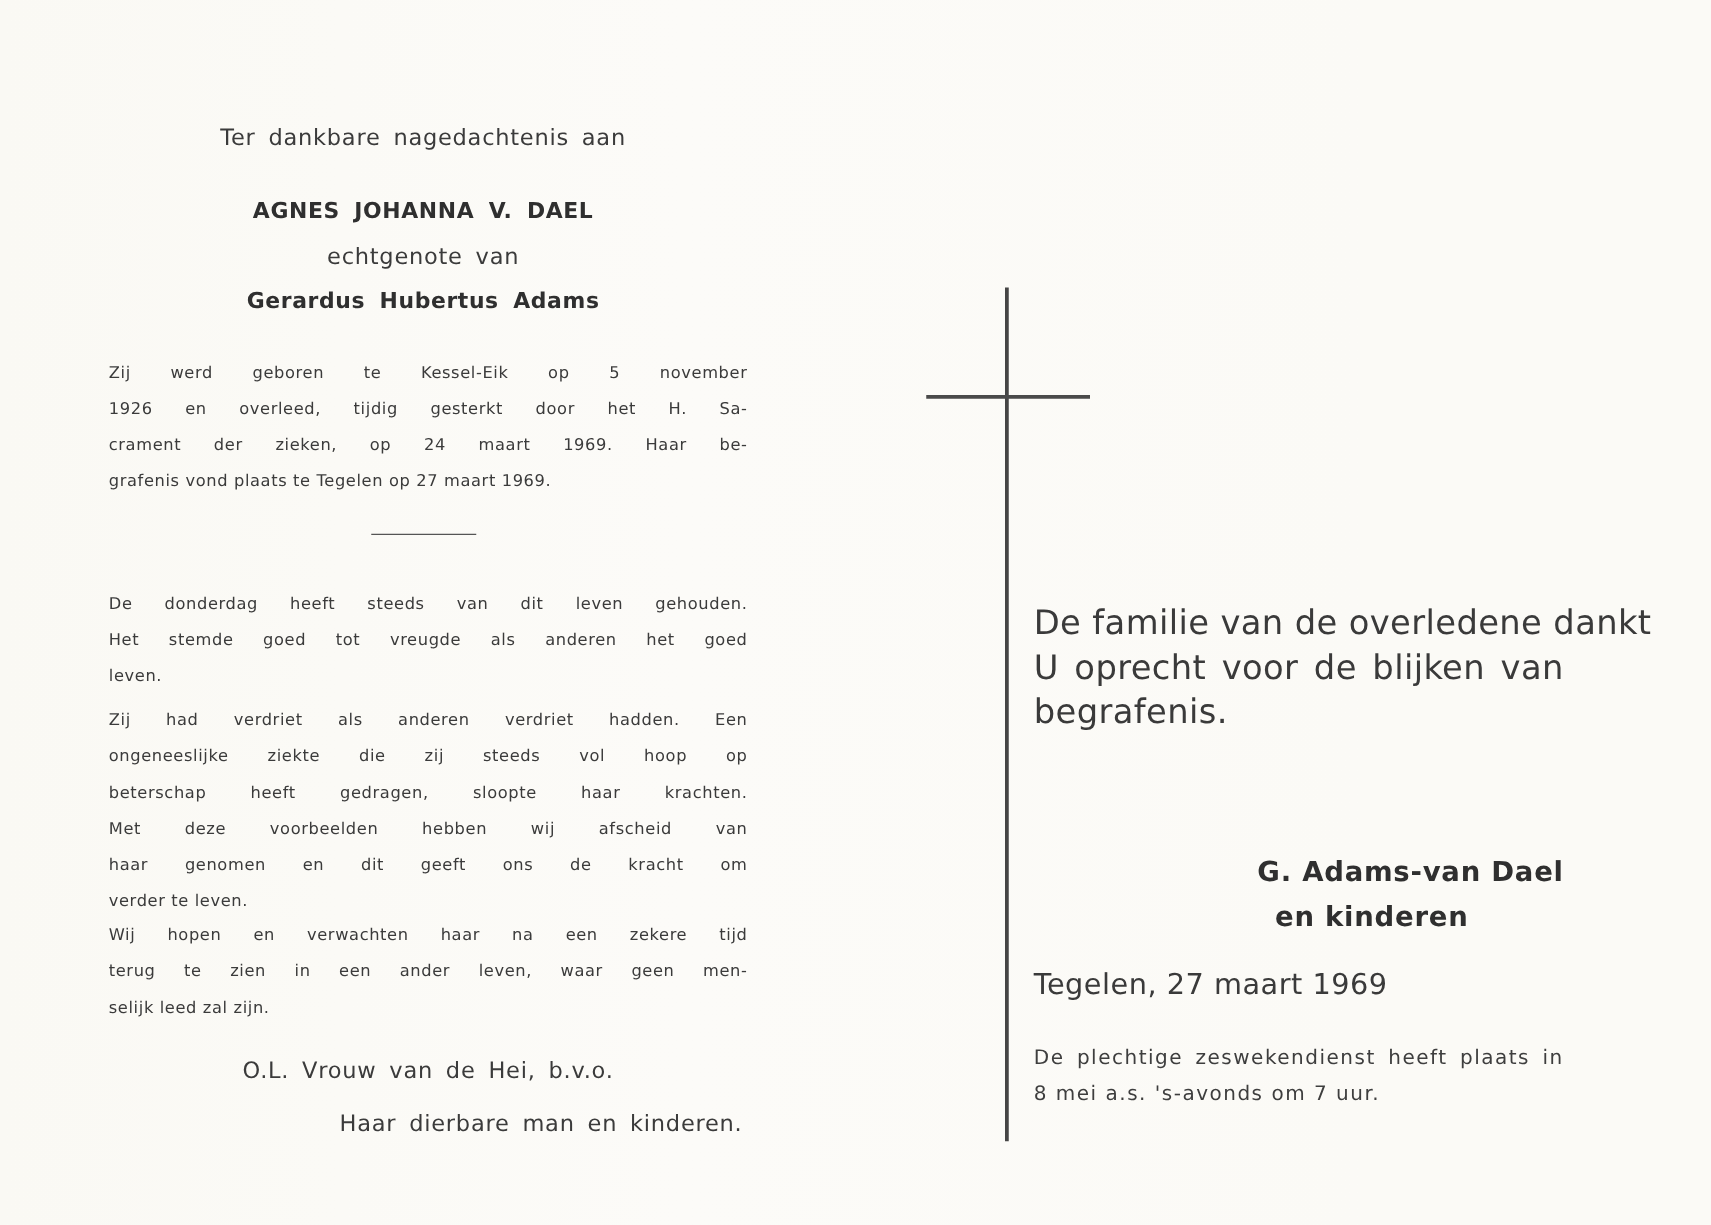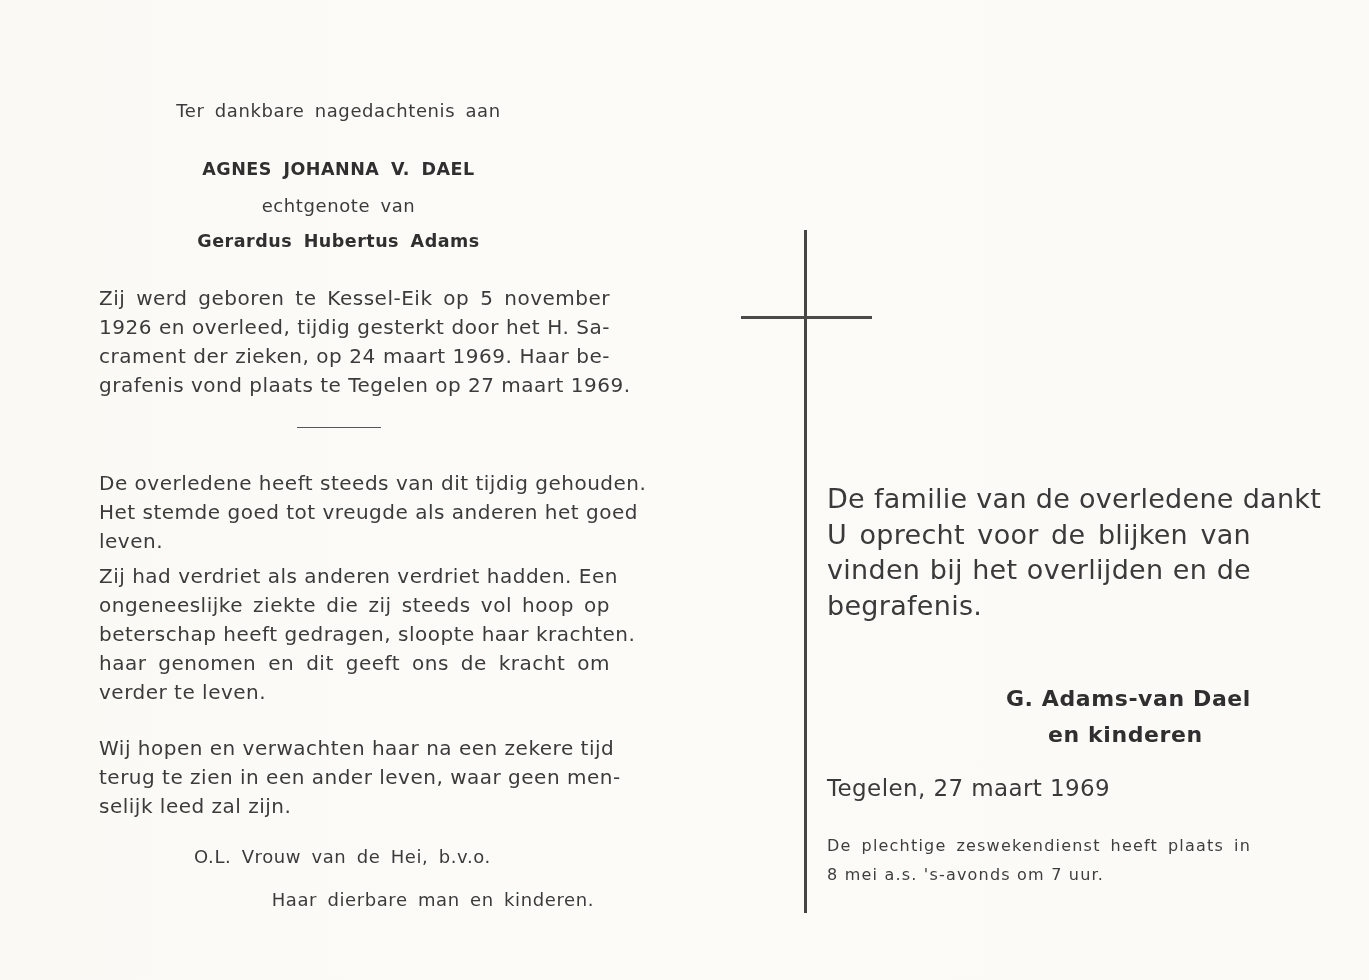--- a/index.html
+++ b/index.html
@@ -42,23 +42,23 @@
     }
     .t-bold {
       font-weight: bold;
       font-size: 17.5px;
       letter-spacing: 0.5px;
       word-spacing: 5px;
       color: #2f2f2f;
     }
     .para {
       position: absolute;
-      left: 16px;
+      left: 4px;
       width: 511px;
-      font-size: 20px;
+      font-size: 13px;
       letter-spacing: 0.5px;
       color: #3b3b3b;
     }
     .para .ln {
       display: block;
       height: 29px;
       line-height: 29px;
       white-space: nowrap;
       text-align: justify;
       text-align-last: justify;
@@ -163,29 +163,30 @@
     <div class="para" style="top:284px;">
       <span class="ln">Zij werd geboren te Kessel-Eik op 5 november</span>
       <span class="ln">1926 en overleed, tijdig gesterkt door het H. Sa-</span>
       <span class="ln">crament der zieken, op 24 maart 1969. Haar be-</span>
       <span class="ln last">grafenis vond plaats te Tegelen op 27 maart 1969.</span>
     </div>
 
     <div class="divider" style="left:214px;"></div>
 
     <div class="para" style="top:469px;">
-      <span class="ln">De overledene heeft steeds van dit tijdig gehouden.</span>
+      <span class="ln">De donderdag heeft steeds van dit leven gehouden.</span>
       <span class="ln">Het stemde goed tot vreugde als anderen het goed</span>
       <span class="ln last">leven.</span>
     </div>
 
     <div class="para" style="top:562px;">
       <span class="ln">Zij had verdriet als anderen verdriet hadden. Een</span>
       <span class="ln">ongeneeslijke ziekte die zij steeds vol hoop op</span>
       <span class="ln">beterschap heeft gedragen, sloopte haar krachten.</span>
+      <span class="ln">Met deze voorbeelden hebben wij afscheid van</span>
       <span class="ln">haar genomen en dit geeft ons de kracht om</span>
       <span class="ln last">verder te leven.</span>
     </div>
 
     <div class="para" style="top:734px;">
       <span class="ln">Wij hopen en verwachten haar na een zekere tijd</span>
       <span class="ln">terug te zien in een ander leven, waar geen men-</span>
       <span class="ln last">selijk leed zal zijn.</span>
     </div>
 
@@ -195,26 +196,25 @@
 
   <div>
     <div class="cross-v"></div>
     <div class="cross-h"></div>
   </div>
 
   <div class="right">
     <div class="rpara" style="top:481px;">
       <span class="ln">De familie van de overledene dankt</span>
       <span class="ln">U oprecht voor de blijken van</span>
-      <span class="ln">vinden bij het overlijden en de</span>
       <span class="ln last">begrafenis.</span>
     </div>
 
     <div class="sig" style="top:686px; right:0;">G. Adams-van Dael</div>
-    <div class="sig" style="top:722px; left:193px;margin-left:28px;">en kinderen</div>
+    <div class="sig" style="top:722px; left:193px;">en kinderen</div>
 
     <div class="place-date">Tegelen, 27 maart 1969</div>
 
     <div class="note">
       <span class="ln">De plechtige zeswekendienst heeft plaats in</span>
       <span class="ln last">8 mei a.s. 's-avonds om 7 uur.</span>
     </div>
   </div>
 
 </div>

